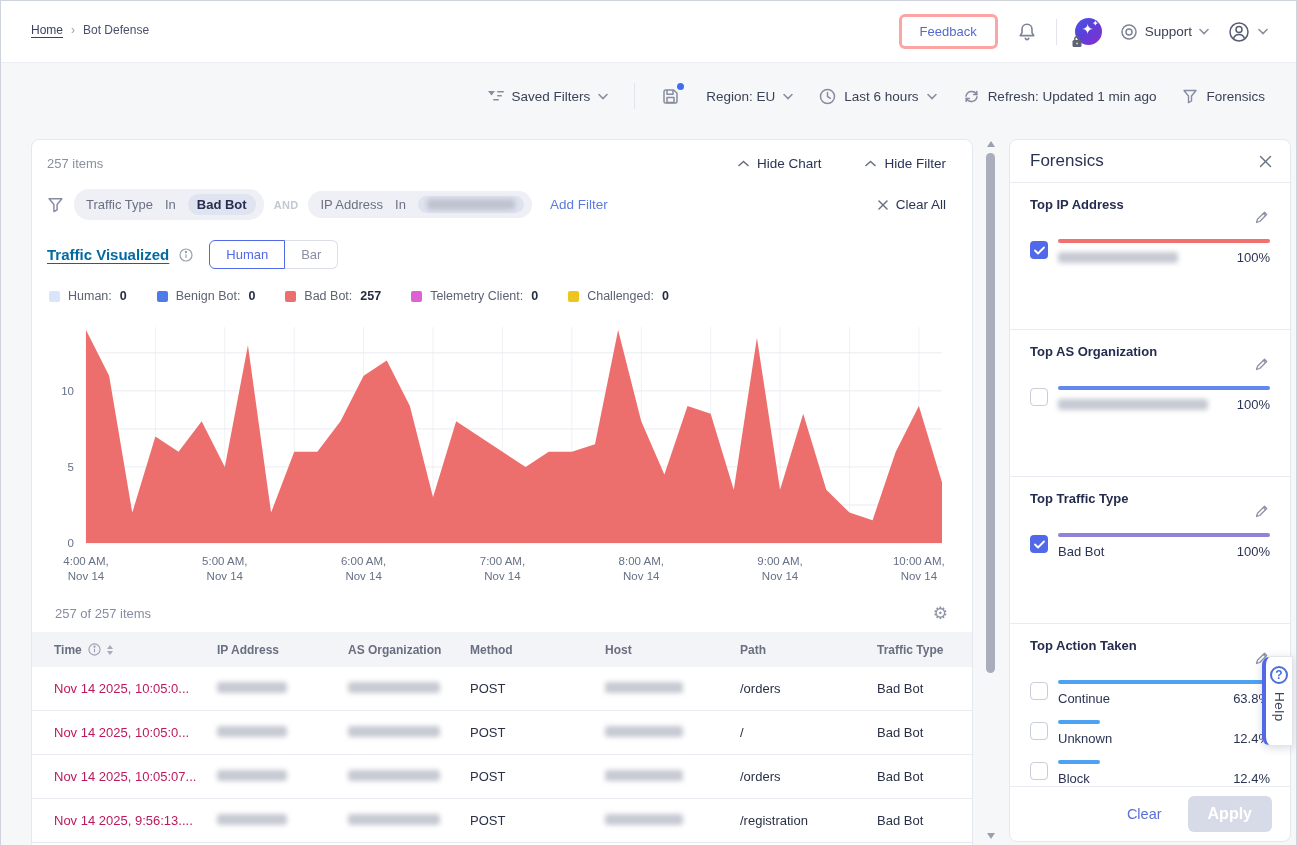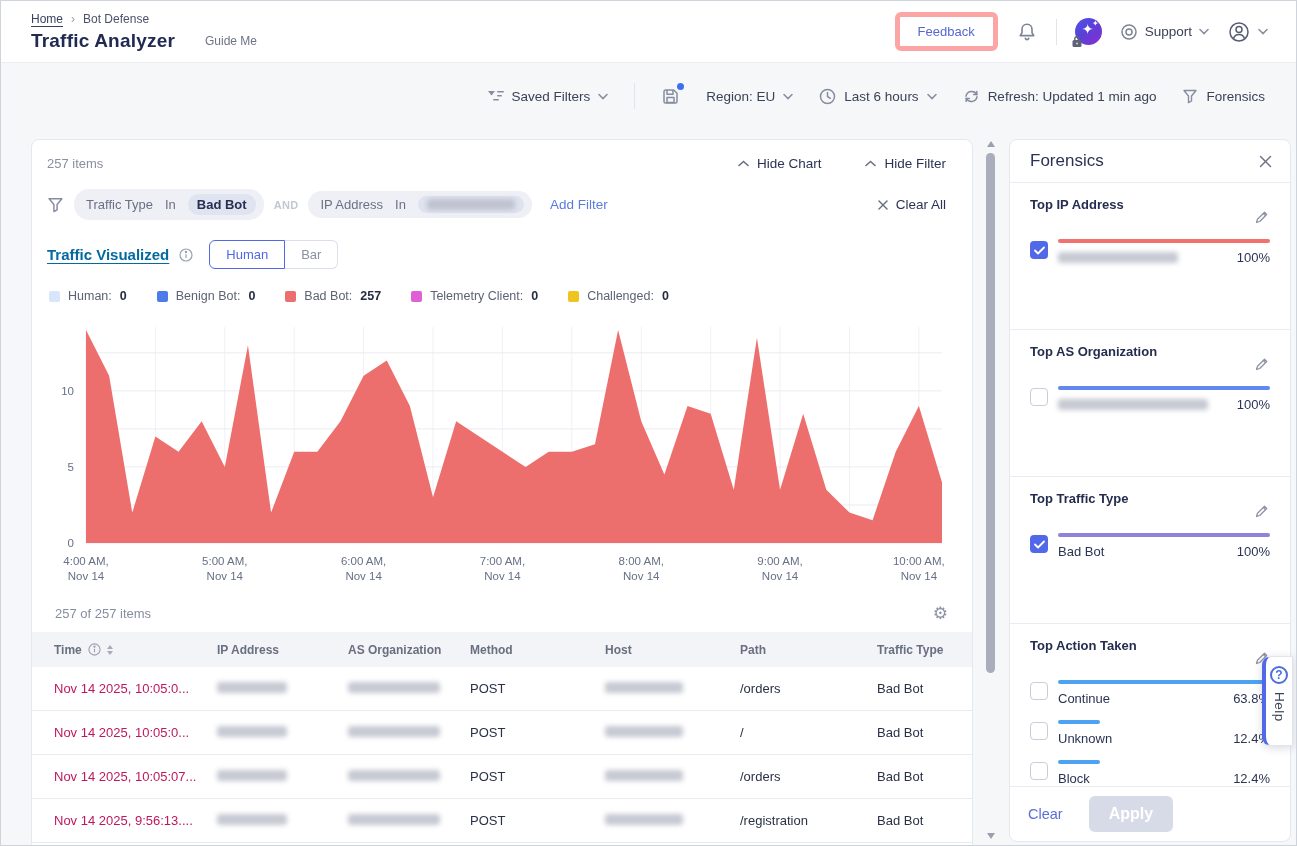--- a/index.html
+++ b/index.html
@@ -9,21 +9,21 @@
 
   
   .topbar { position:absolute; left:0; top:0; width:100%; height:62px; background:#fff; display:flex; justify-content:space-between; align-items:center; padding:0 28px 0 30px; border-bottom:1px solid #eceef3; }
   .breadcrumb { font-size:12px; color:#4a5169; display:flex; gap:8px; align-items:flex-start; margin-bottom:3px; }
   .breadcrumb .home { color:#3a4160; border-bottom:1px solid #3a4160; cursor:pointer; }
   .crumb-sep { color:#9ba1b2; }
   .title-row { display:flex; align-items:center; gap:30px; }
   .page-title { font-size:19px; font-weight:700; color:#212a52; letter-spacing:.2px; }
   .guide-me { font-size:12px; color:#6d7386; cursor:pointer; }
   .topbar-right { display:flex; align-items:center; gap:18px; }
-  .feedback-btn { font-family:inherit; font-size:13px; color:#5668cf; background:#fff; border:5px solid #fca5a5; border-radius:6px; padding:7px 18px; cursor:pointer; }
+  .feedback-btn { font-family:inherit; font-size:13px; color:#5668cf; background:#fff; border:3px solid #fca5a5; border-radius:6px; padding:7px 18px; cursor:pointer; }
   .icon-btn { display:inline-flex; align-items:center; cursor:pointer; }
   .v-divider { width:1px; height:26px; background:#e2e4ec; }
   .ai-badge { position:relative; width:27px; height:27px; border-radius:50%; background:linear-gradient(135deg,#4a58e8 0%,#5a3fd8 45%,#8b2fd0 100%); cursor:pointer; }
   .ai-star { position:absolute; left:7px; top:3px; color:#fff; font-size:14px; }
   .ai-star2 { position:absolute; right:3px; top:1px; color:#fff; font-size:8px; }
   .ai-lock { position:absolute; left:-4px; bottom:-3px; }
   .hdr-group { display:flex; align-items:center; gap:7px; cursor:pointer; }
   .hdr-label { font-size:13.5px; color:#3c4257; }
 
   
@@ -95,21 +95,21 @@
   .fx-sec-head { display:flex; justify-content:space-between; align-items:flex-start; }
   .fx-sec-title { font-size:13px; font-weight:700; color:#252d4f; }
   .fx-pencil { margin-top:12px; cursor:pointer; }
   .fx-row { display:flex; align-items:flex-start; gap:10px; margin-top:14px; }
   .fx-check { width:18px; height:18px; border-radius:4px; flex:none; margin-top:2px; cursor:pointer; display:flex; align-items:center; justify-content:center; }
   .fx-check.on { background:#5168e8; }
   .fx-check.off { background:#fff; border:1.5px solid #c9cdda; }
   .fx-bar-col { flex:1; }
   .fx-bar { height:4px; border-radius:2px; }
   .fx-meta { display:flex; justify-content:space-between; align-items:center; margin-top:7px; font-size:13px; color:#2b3354; }
-  .fx-footer { margin-top:auto; border-top:1px solid #e9ebf0; height:64px; display:flex; align-items:center; gap:26px; padding:0 18px; }
+  .fx-footer { margin-top:auto; border-top:1px solid #e9ebf0; height:64px; display:flex; align-items:center; justify-content:flex-end; gap:26px; padding:0 18px; }
   .fx-clear { font-size:14.5px; color:#5b6fd6; cursor:pointer; }
   .fx-apply { font-family:inherit; font-size:16px; font-weight:700; color:#fff; background:#d7dbe7; border:none; border-radius:6px; padding:9px 20px; cursor:default; }
 
   
   .help-tab { position:absolute; left:1261px; top:593px; width:31px; height:90px; background:#fff; border:1px solid #e3e5ee; border-left:4px solid #5168e8; border-radius:9px 0 0 9px; box-shadow:0 2px 8px rgba(40,50,90,.18); display:flex; flex-direction:column; align-items:center; padding-top:9px; gap:8px; cursor:pointer; z-index:5; }
   .help-q { width:18px; height:18px; border-radius:50%; border:2px solid #4c6fe0; color:#4c6fe0; font-size:12px; font-weight:700; display:flex; align-items:center; justify-content:center; }
   .help-text { writing-mode:vertical-rl; font-size:13.5px; color:#3c4257; letter-spacing:.5px; }
 
   svg.ic { display:block; }
 </style>
@@ -117,24 +117,20 @@
 <body>
 
 <div class="page">
 
   <header class="topbar">
     <div class="topbar-left">
       <div class="breadcrumb">
         <span class="home">Home</span>
         <span class="crumb-sep">›</span>
         <span>Bot Defense</span>
-      </div>
-      <div class="title-row">
-        <div class="page-title">Traffic Analyzer</div>
-        <span class="guide-me">Guide Me</span>
       </div>
     </div>
     <div class="topbar-right">
       <button class="feedback-btn">Feedback</button>
       <span class="icon-btn">
         <svg class="ic" width="22" height="22" viewBox="0 0 22 22" fill="none" stroke="#7d8496" stroke-width="1.6" stroke-linecap="round" stroke-linejoin="round">
           <path d="M11 3.2c-3.2 0-5 2.4-5 5.2v3.4l-1.8 2.8h13.6L16 11.8V8.4c0-2.8-1.8-5.2-5-5.2z"></path>
           <path d="M9.2 17.3a1.9 1.9 0 0 0 3.6 0"></path>
         </svg>
       </span>

